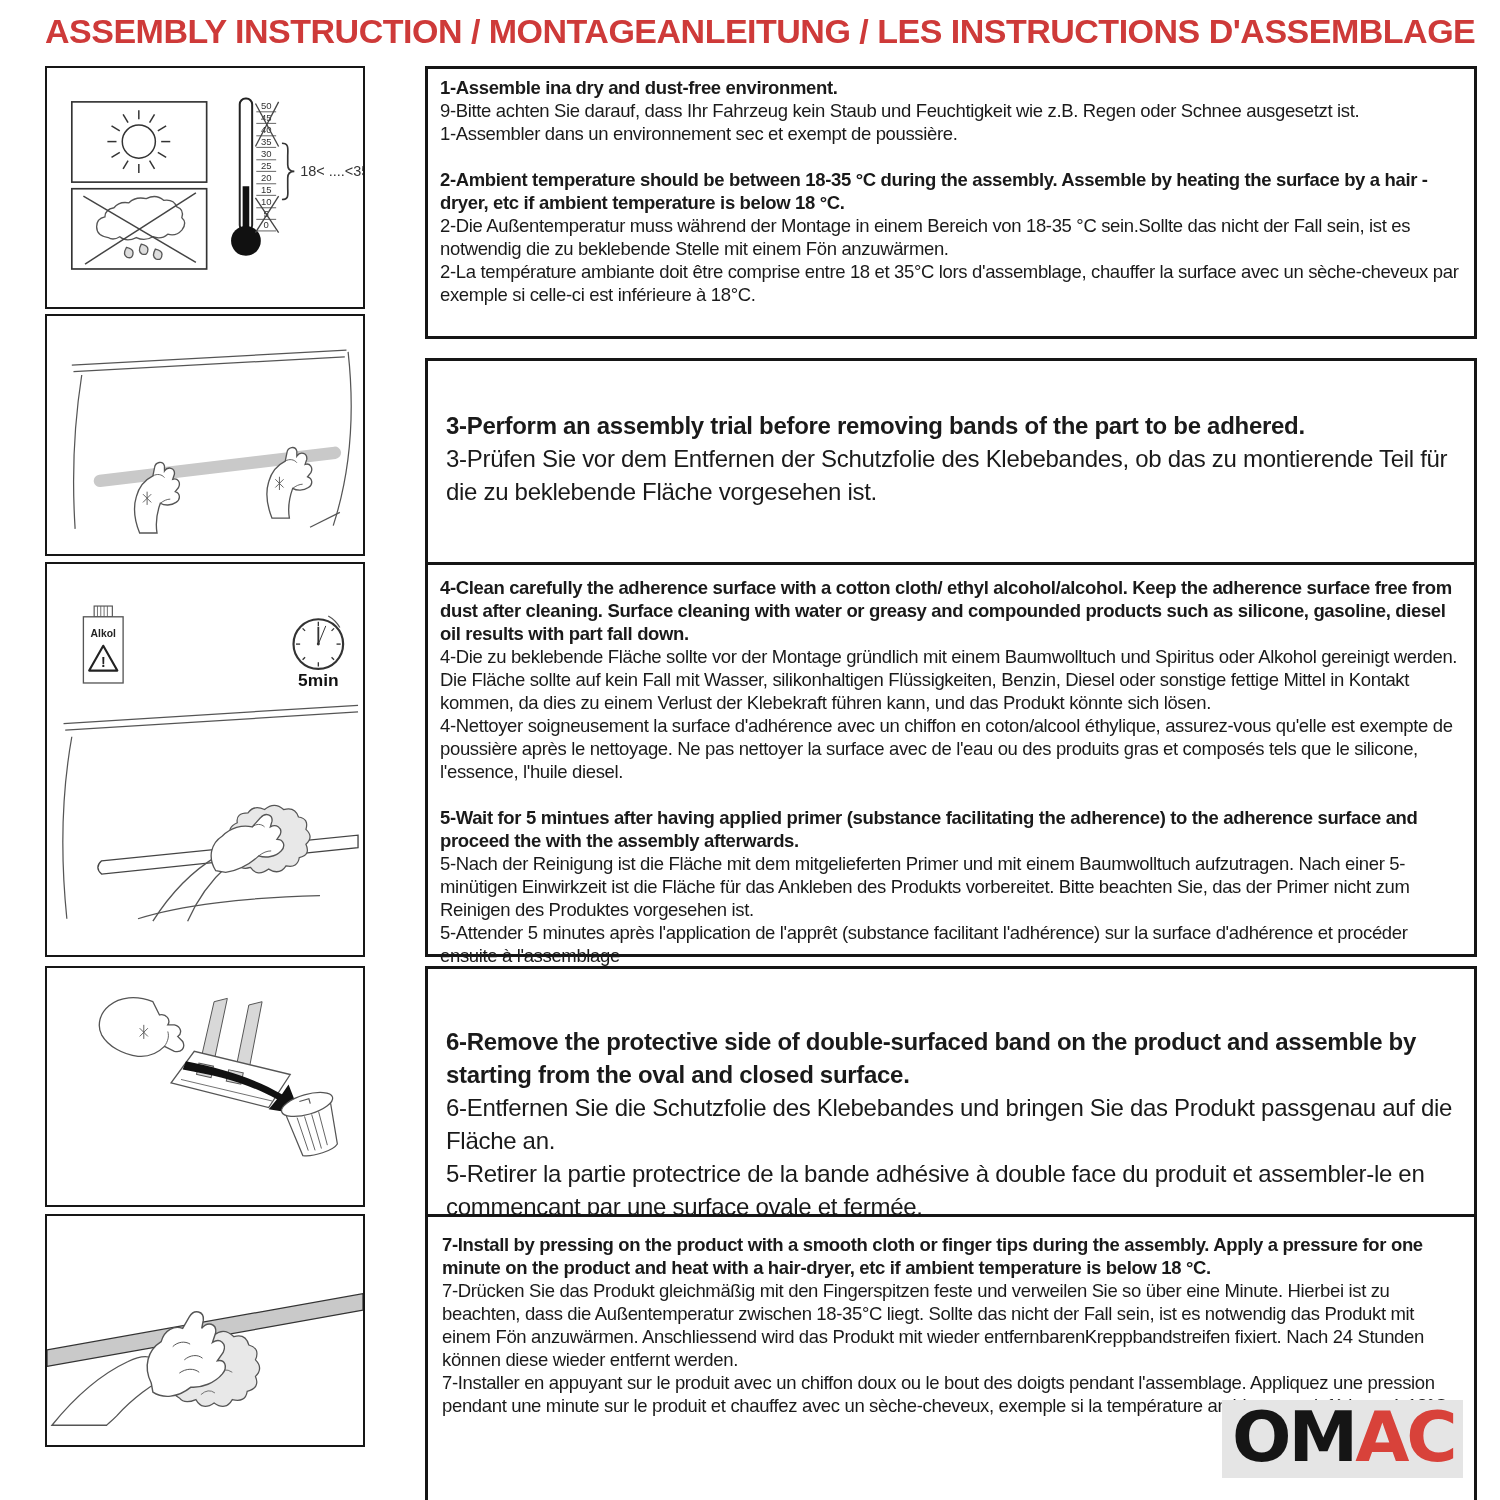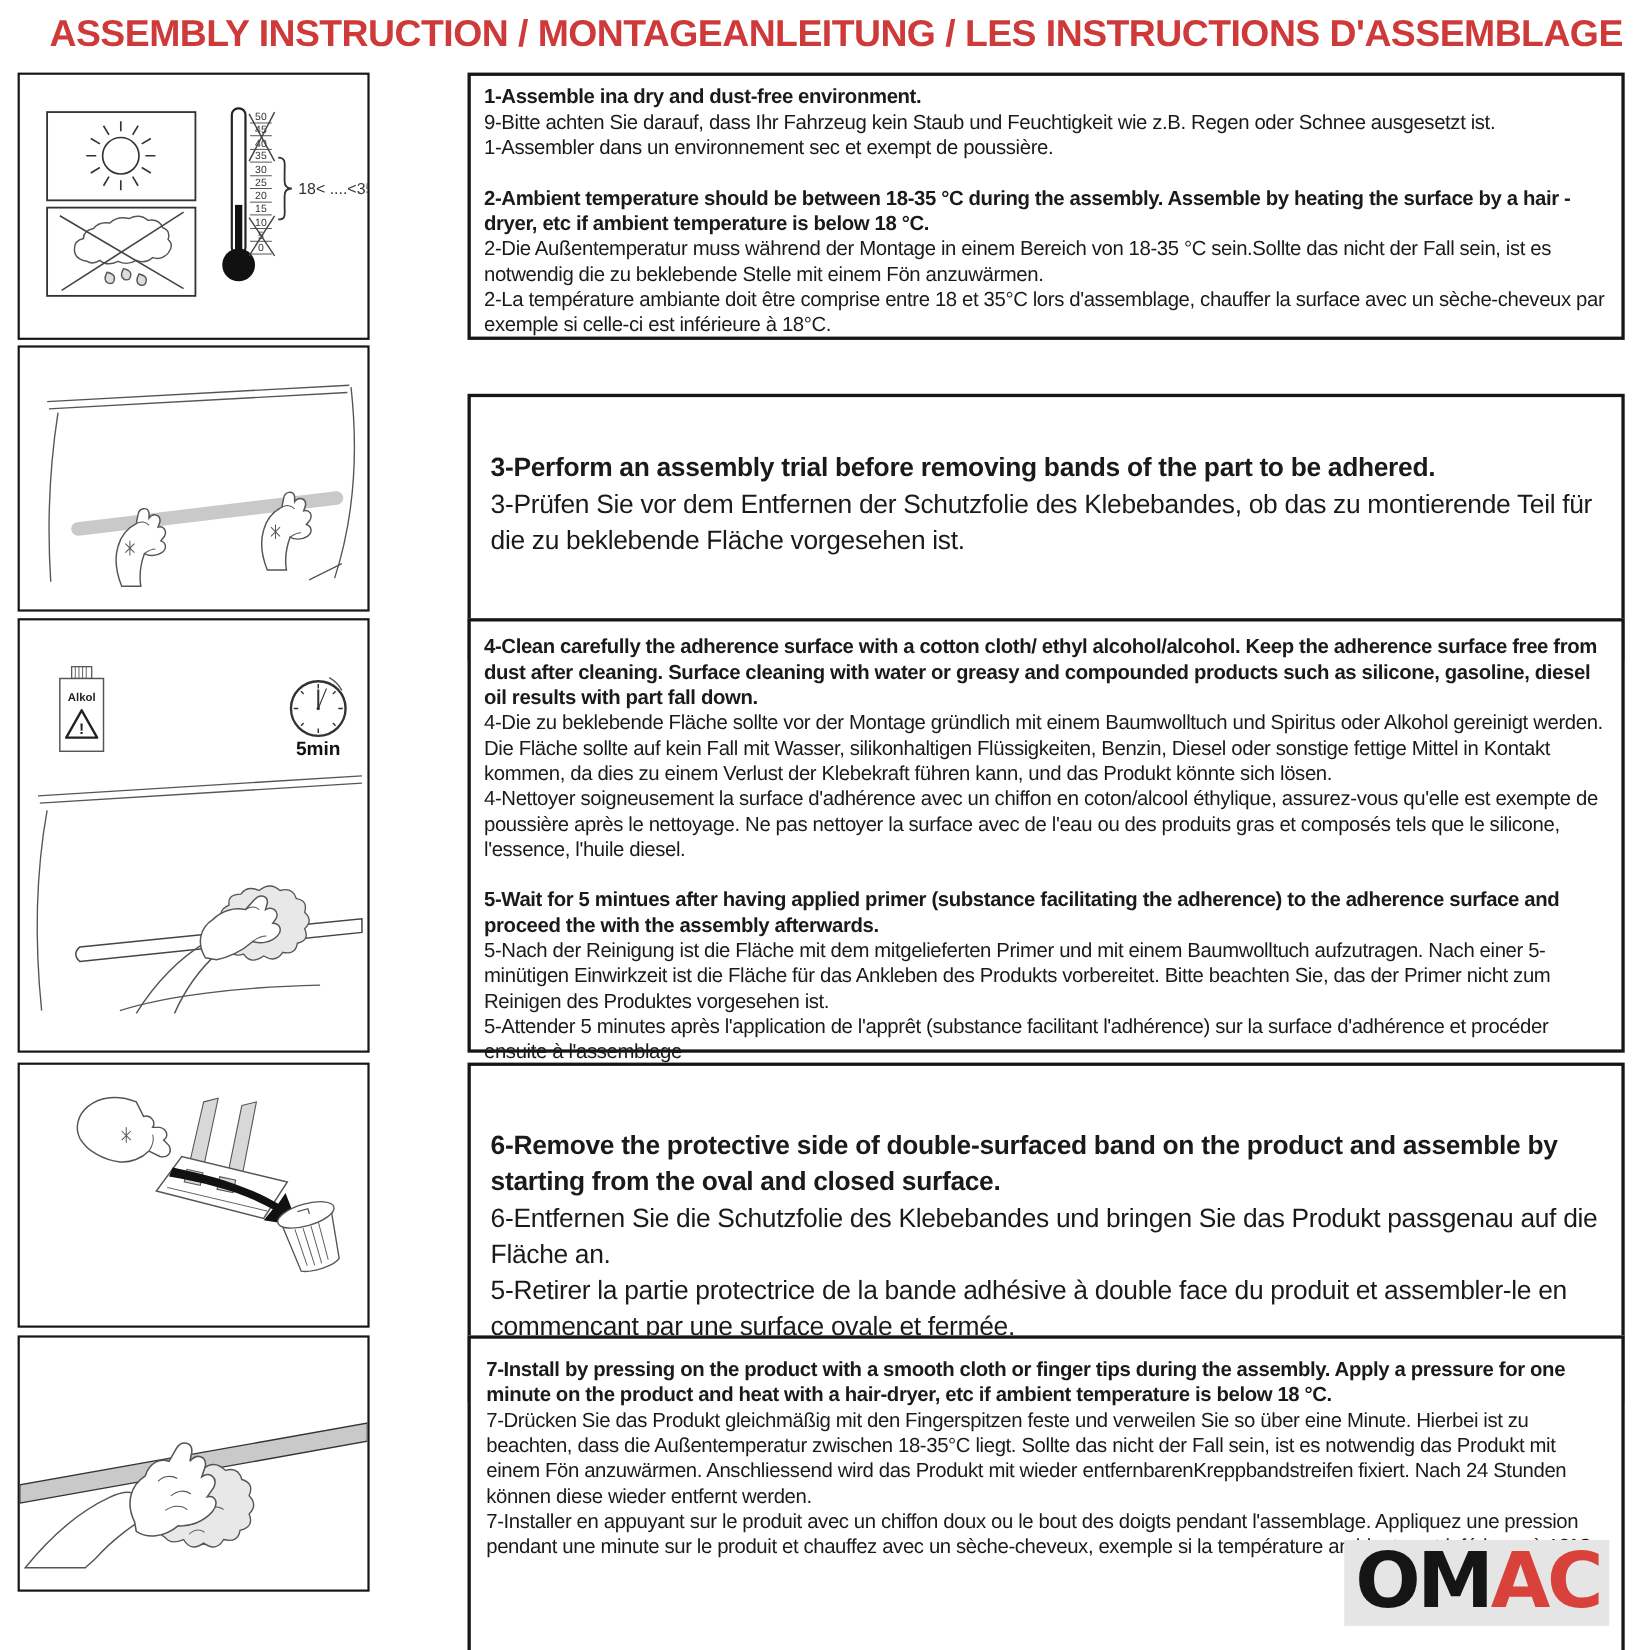--- a/index.html
+++ b/index.html
@@ -14,24 +14,24 @@
   body{
     width:1500px;height:1500px;position:relative;overflow:hidden;
     font-family:"Liberation Sans",sans-serif;color:var(--ink);
   }
   .page-title{
     position:absolute;left:45px;top:12px;margin:0;
     font-size:34px;font-weight:700;letter-spacing:-0.5px;white-space:nowrap;
     color:var(--red);
   }
   .box{position:absolute;background:#fff;box-sizing:border-box;}
-  .illus{left:16px;width:320px;border:2px solid #161616;}
+  .illus{left:45px;width:320px;border:2px solid #161616;}
   .txt{left:425px;width:1052px;border:3px solid #161616;}
   .illus svg{display:block;width:100%;height:100%;}
-  .r1i{top:66px;height:243px;}   .r1t{top:66px;height:243px;padding:7px 4px 0 12px;}
+  .r1i{top:66px;height:243px;}   .r1t{top:66px;height:273px;padding:7px 4px 0 12px;}
   .r2i{top:314px;height:242px;}  .r2t{top:314px;height:242px;padding:48px 20px 0 18px;margin-top:44px;}
   .r3i{top:562px;height:395px;}  .r3t{top:562px;height:395px;padding:11px 14px 0 12px;}
   .r4i{top:966px;height:241px;}  .r4t{top:966px;height:309px;padding:56px 20px 0 18px;}
   .r5i{top:1214px;height:233px;} .r5t{top:1214px;height:297px;padding:16px 16px 0 14px;}
   .txt p{margin:0;}
   .small p{font-size:18.5px;line-height:23px;letter-spacing:-0.35px;}
   .big p{font-size:24px;line-height:33px;letter-spacing:-0.3px;}
   p.b{font-weight:700;}
   p.gap{margin-top:23px;}
   .logo{

